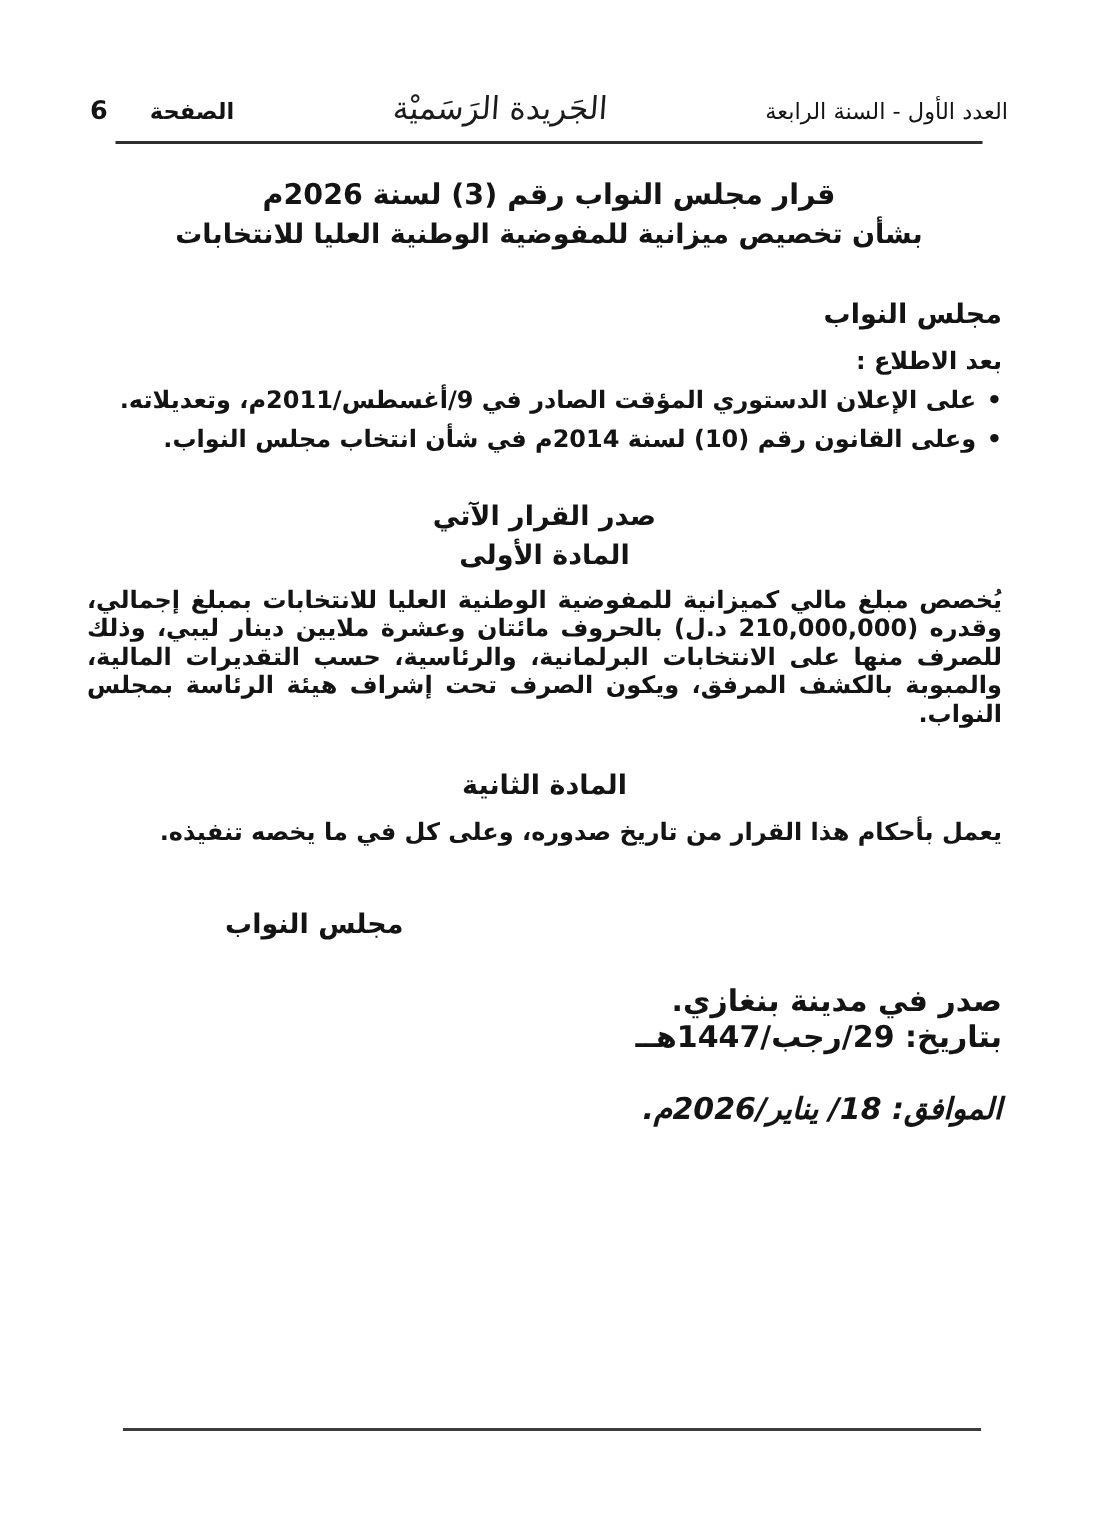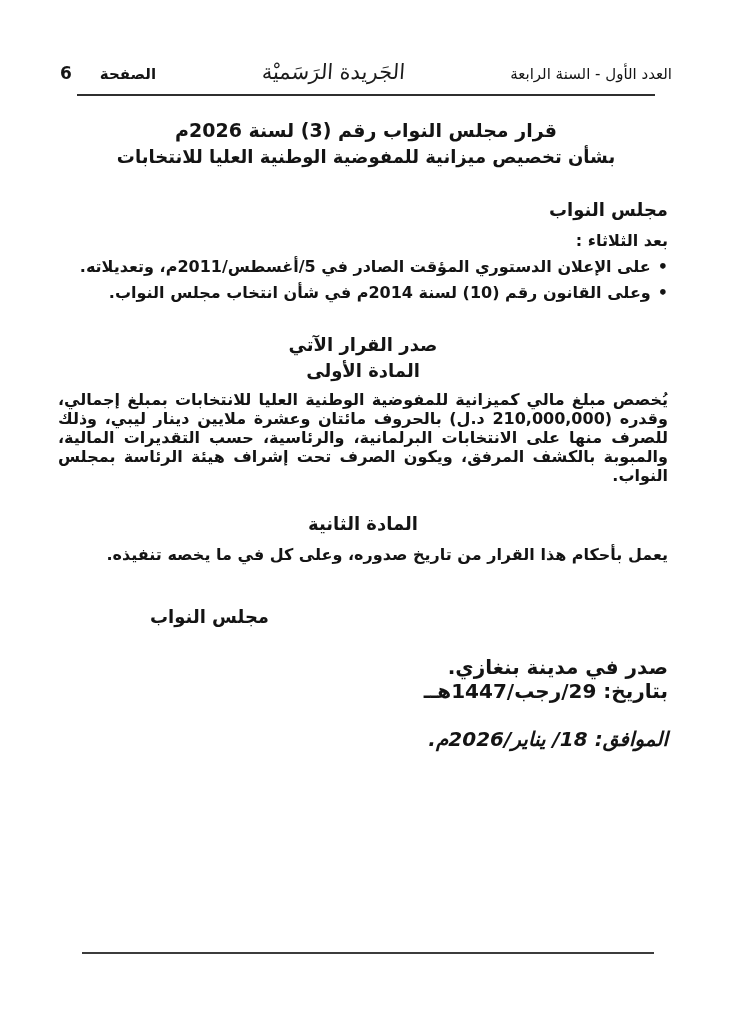--- a/index.html
+++ b/index.html
@@ -102,25 +102,25 @@
 
   <div class="title-block">
     <div class="title-line1">قرار مجلس النواب رقم (3) لسنة 2026م</div>
     <div class="title-line2">بشأن تخصيص ميزانية للمفوضية الوطنية العليا للانتخابات</div>
   </div>
 
   <main class="content">
 
     <div class="authority-heading">مجلس النواب</div>
 
-    <div class="preamble-lead">بعد الثلاثاء :</div>
+    <div class="preamble-lead">بعد الاطلاع :</div>
 
     <ul class="considerations">
       <li>
-        <span class="blt">•</span><span>على الإعلان الدستوري المؤقت الصادر في 5/أغسطس/2011م، وتعديلاته.</span>
+        <span class="blt">•</span><span>على الإعلان الدستوري المؤقت الصادر في 9/أغسطس/2011م، وتعديلاته.</span>
       </li>
       <li>
         <span class="blt">•</span><span>وعلى القانون رقم (10) لسنة 2014م في شأن انتخاب مجلس النواب.</span>
       </li>
     </ul>
 
     <div class="center-heading">صدر القرار الآتي</div>
     <div class="center-heading tight">المادة الأولى</div>
 
     <p class="article-text">يُخصص مبلغ مالي كميزانية للمفوضية الوطنية العليا للانتخابات بمبلغ إجمالي، وقدره (210,000,000 د.ل) بالحروف مائتان وعشرة ملايين دينار ليبي، وذلك للصرف منها على الانتخابات البرلمانية، والرئاسية، حسب التقديرات المالية، والمبوبة بالكشف المرفق، ويكون الصرف تحت إشراف هيئة الرئاسة بمجلس النواب.</p>

